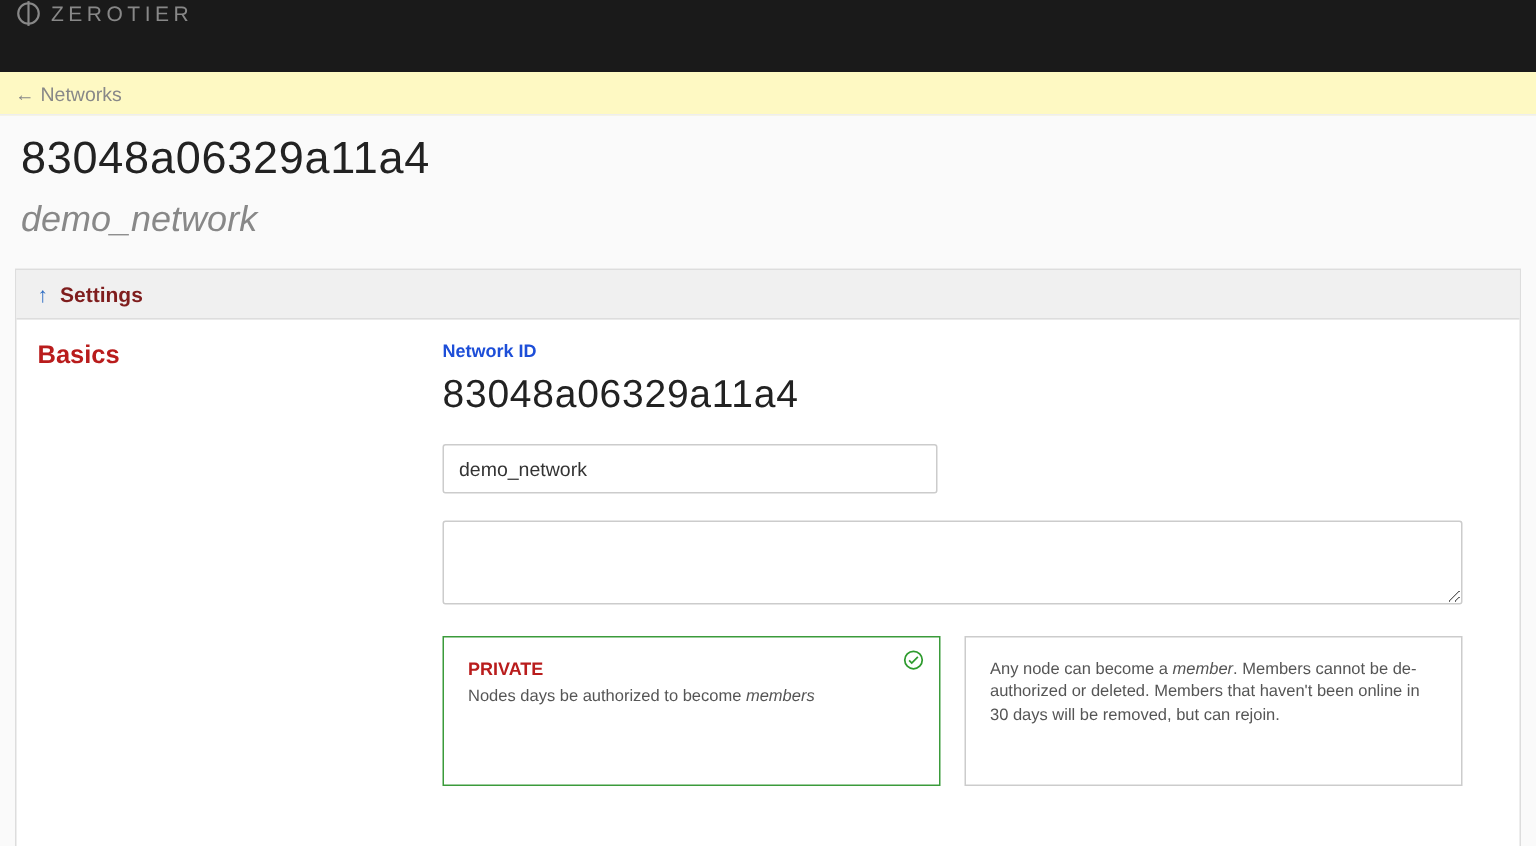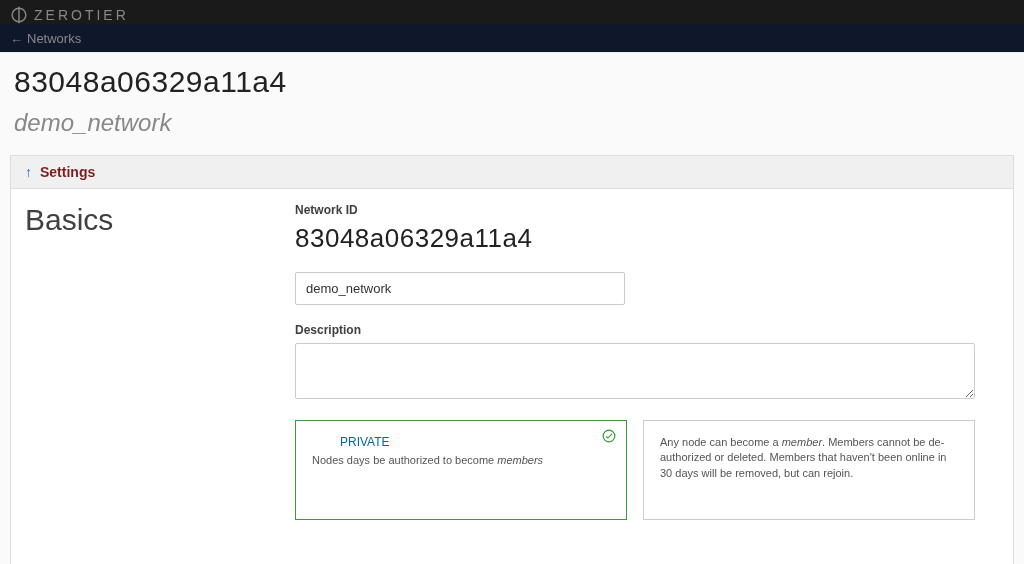--- a/index.html
+++ b/index.html
@@ -8,44 +8,44 @@
       padding: 0;
     }
     body {
       font-family: -apple-system, BlinkMacSystemFont, "Helvetica Neue", Helvetica, Arial, sans-serif;
       background: #fafafa;
       color: #333;
       font-size: 14px;
     }
     .topbar {
       background: #1a1a1a;
-      height: 24px;
-      display: flex;
-      align-items: flex-end;
+      height: 48px;
+      display: flex;
+      align-items: flex-start;
       padding: 0 10px;
     }
     .logo {
       display: flex;
       align-items: center;
       gap: 6px;
     }
     .logo-symbol {
       display: inline-flex;
       align-items: center;
       justify-content: center;
     }
     .logo-text {
       color: #888;
       letter-spacing: 3px;
       font-size: 14px;
       font-weight: 300;
     }
     .breadcrumb {
       padding: 6px 10px;
-      background: #0f172a;
+      background: #fef9c3;
       border-bottom: 1px solid #eee;
     }
     .breadcrumb a {
       color: #888;
       text-decoration: none;
       font-size: 13px;
     }
     .breadcrumb .arrow {
       color: #888;
       margin-right: 4px;
@@ -93,34 +93,34 @@
     }
     .panel-body {
       display: flex;
       padding: 14px 14px 30px 14px;
     }
     .left-col {
       width: 270px;
       flex-shrink: 0;
     }
     .section-title {
-      font-size: 30px;
-      font-weight: 400;
-      color: #404040;
+      font-size: 17px;
+      font-weight: 700;
+      color: #b91c1c;
     }
     .right-col {
       flex: 1;
     }
     .field-group {
       margin-bottom: 18px;
     }
     .field-label {
       font-size: 12px;
       font-weight: 700;
-      color: #404040;
+      color: #1d4ed8;
       margin-bottom: 6px;
       display: block;
     }
     .network-id-value {
       font-size: 26px;
       font-weight: 400;
       color: #222;
       letter-spacing: 0.5px;
     }
     .text-input {
@@ -159,25 +159,24 @@
     .access-card.selected {
       border: 1px solid #3b9b3b;
     }
     .access-card .check-icon {
       position: absolute;
       top: 8px;
       right: 10px;
       color: #2e9b2e;
     }
     .access-title {
-      font-weight: 400;
+      font-weight: 700;
       font-size: 12px;
-      color: #0369a1;
+      color: #b91c1c;
       margin-bottom: 4px;
-      margin-left: 28px;
     }
     .access-desc {
       font-size: 11px;
       color: #555;
       line-height: 1.4;
     }
     .access-desc em {
     }
   </style>
 </head>
@@ -220,21 +219,20 @@
       <div class="field-group">
         <span class="field-label">Network ID</span>
         <div class="network-id-value">83048a06329a11a4</div>
       </div>
 
       <div class="field-group">
         <input type="text" class="text-input" value="demo_network" style="">
       </div>
 
       <div class="field-group">
-        <span class="field-label">Description</span>
         <textarea class="textarea-input" style=""></textarea>
       </div>
 
       <div class="field-group">
         <div class="access-row">
 
           <div class="access-card selected">
             <span class="check-icon">
               <svg width="14" height="14" viewBox="0 0 24 24" fill="none">
                 <circle cx="12" cy="12" r="10" stroke="#2e9b2e" stroke-width="2"></circle>

